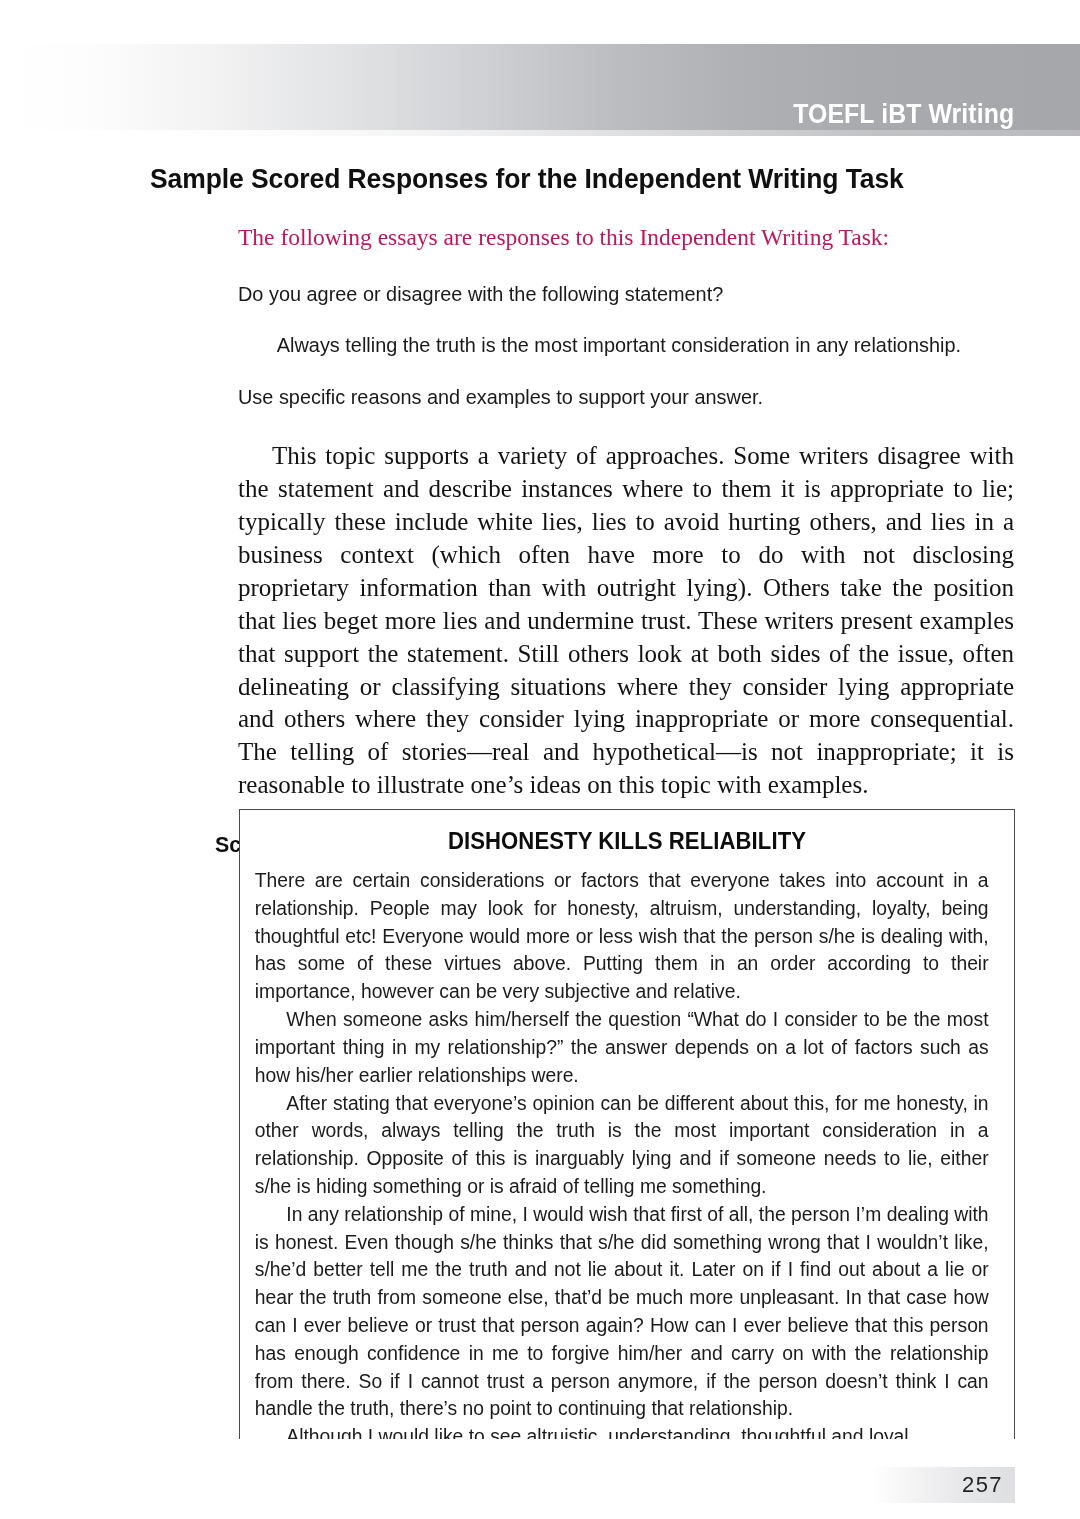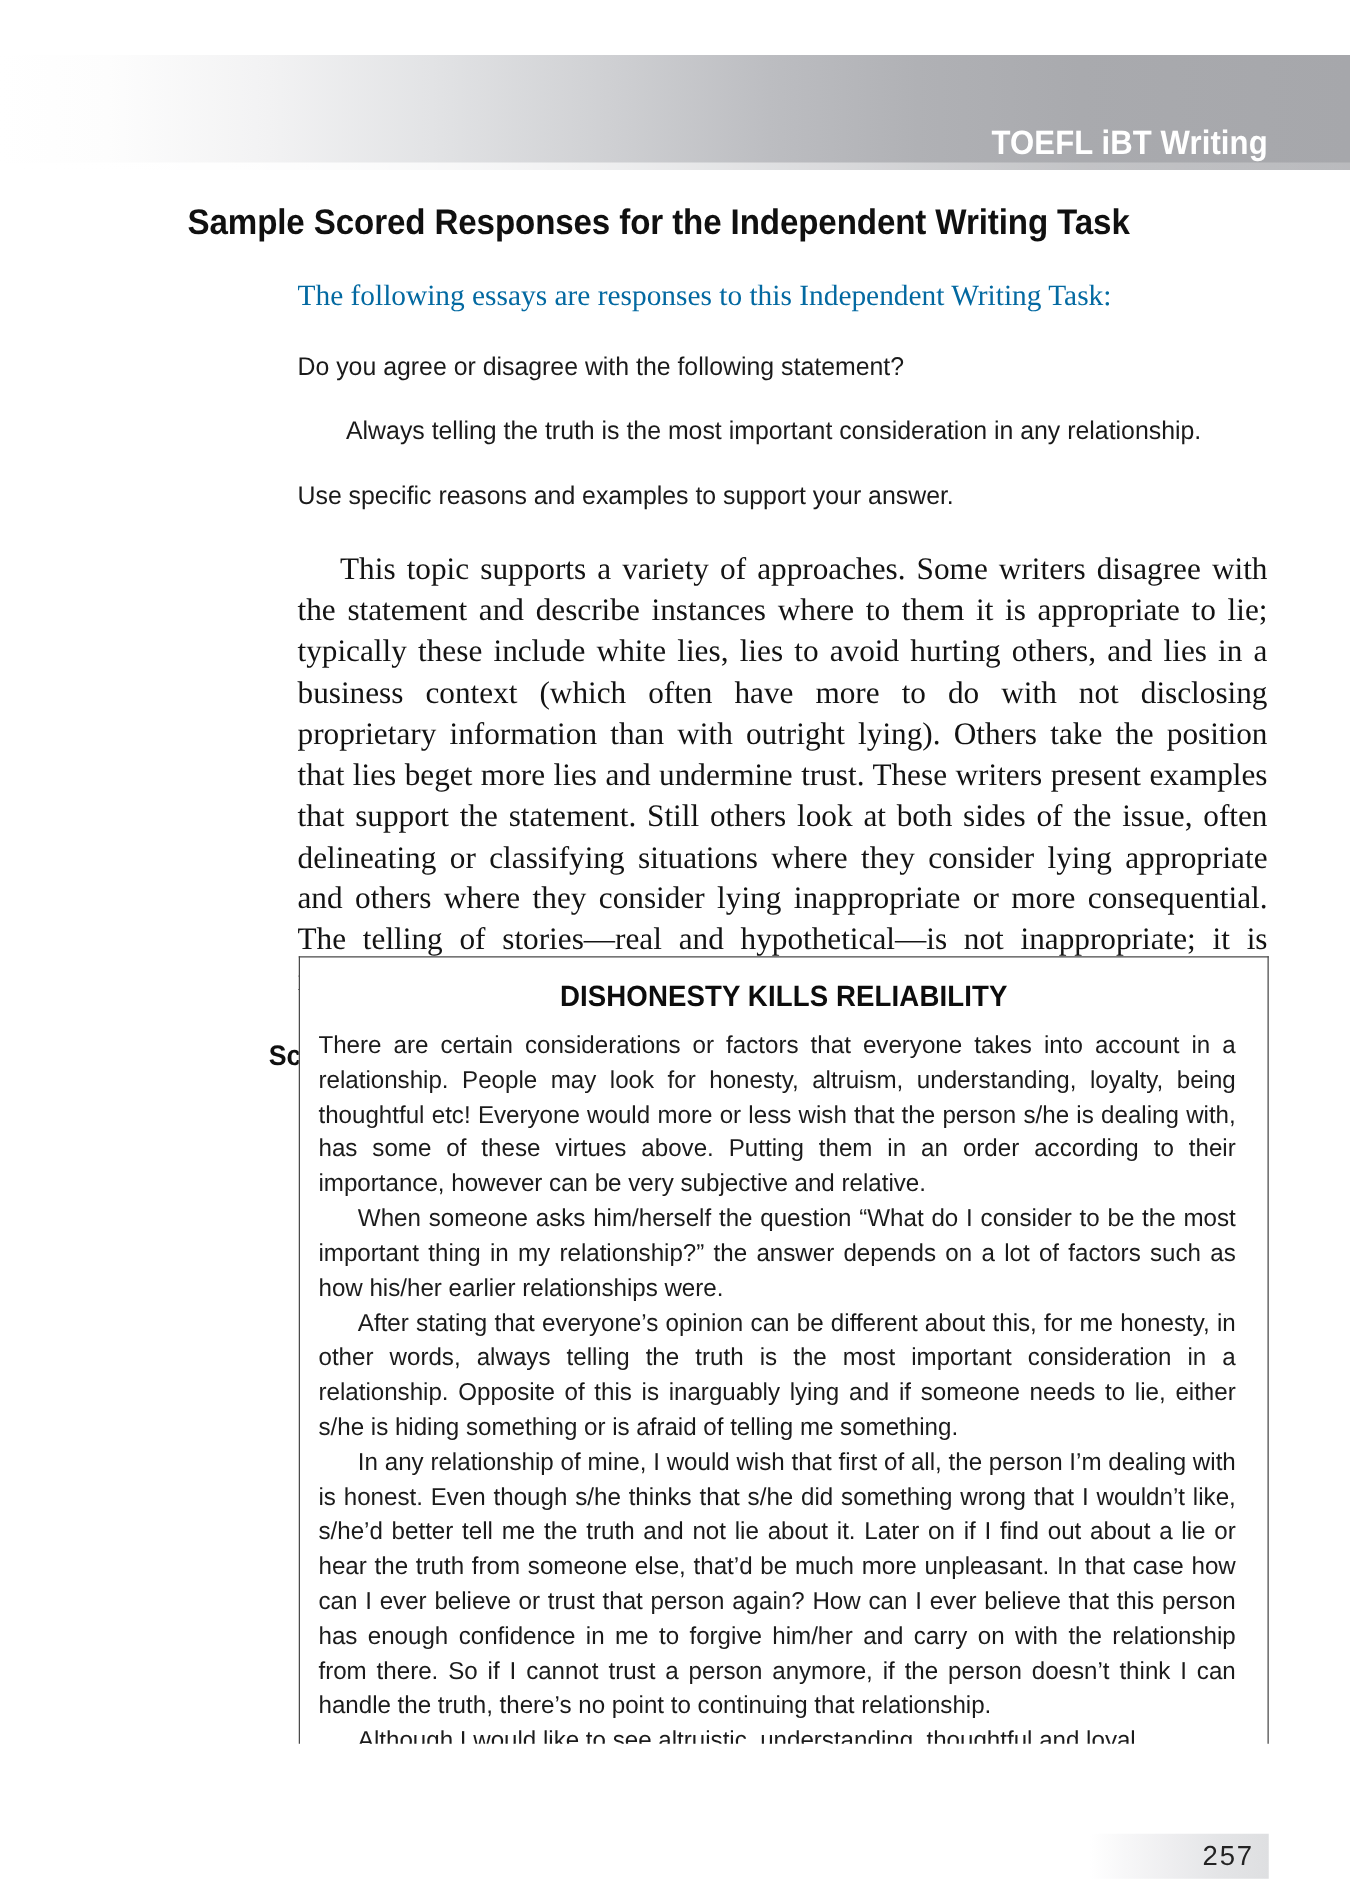--- a/index.html
+++ b/index.html
@@ -94,21 +94,21 @@
     color: #101010;
     white-space: nowrap;
   }
 
   .lead-line {
     margin: 27px 0 0 238px;
     width: 780px;
     font-family: "Liberation Serif", serif;
     font-size: 23.5px;
     line-height: 1.28;
-    color: #0369a1;
+    color: #be185d;
   }
 
   
   .prompt-block {
     margin: 28px 0 0 238px;
     width: 790px;
     font-family: "Liberation Sans Narrow", "Liberation Sans", sans-serif;
     font-size: 20.5px;
     line-height: 1.32;
     color: #1a1a1a;
@@ -144,21 +144,21 @@
     letter-spacing: 0px;
     color: #101010;
     transform: scaleX(0.95);
     transform-origin: left top;
   }
 
   
   .essay-box {
     position: absolute;
     left: 239px;
-    top: 603px;
+    top: 647px;
     width: 776px;
     height: 630px;
     border: 1.6px solid #4a4a4a;
     border-bottom: none;
     box-sizing: border-box;
     background: #ffffff;
     overflow: hidden;
   }
   .essay-title {
     margin: 18px 0 12px 0;

